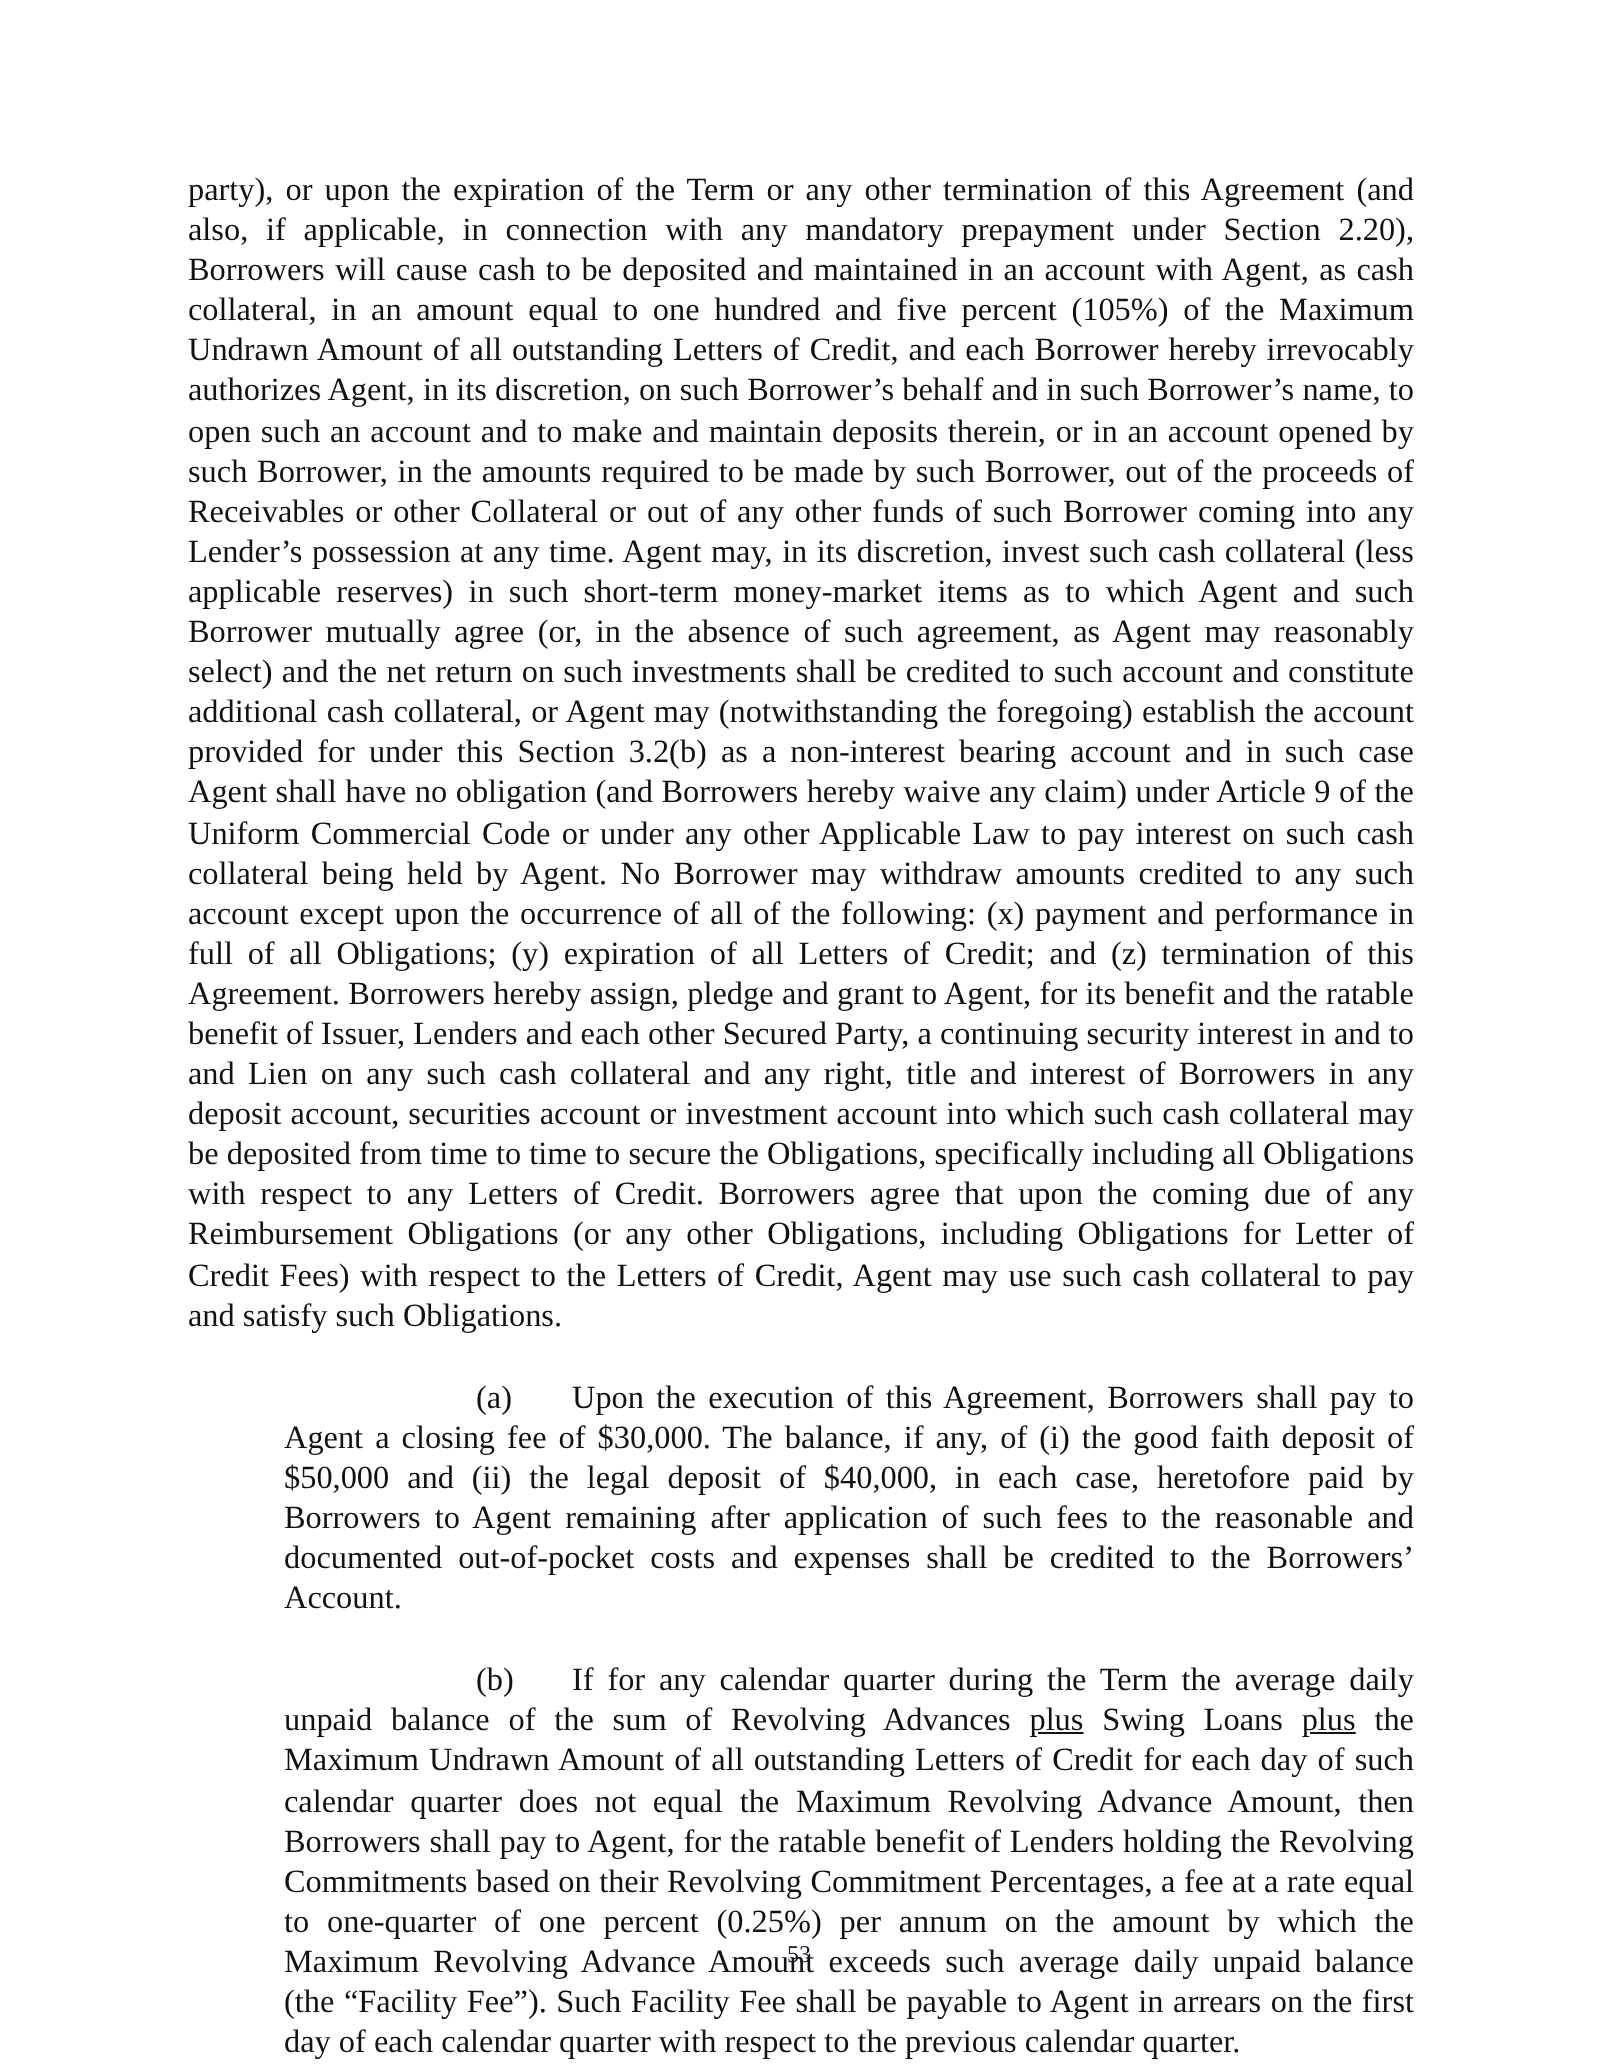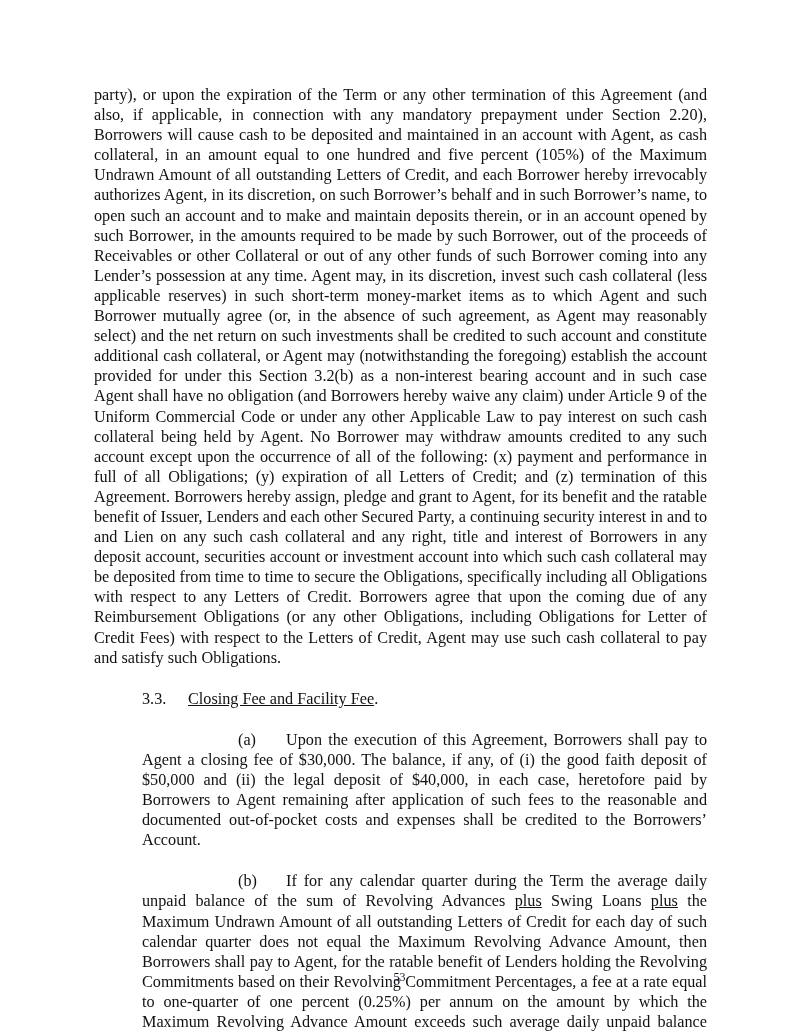--- a/index.html
+++ b/index.html
@@ -60,23 +60,20 @@
       color: #0f172a;
     }
   </style>
 </head>
 <body>
 
 <div class="page">
 
   <p>party), or upon the expiration of the Term or any other termination of this Agreement (and also, if applicable, in connection with any mandatory prepayment under Section 2.20), Borrowers will cause cash to be deposited and maintained in an account with Agent, as cash collateral, in an amount equal to one hundred and five percent (105%) of the Maximum Undrawn Amount of all outstanding Letters of Credit, and each Borrower hereby irrevocably authorizes Agent, in its discretion, on such Borrower’s behalf and in such Borrower’s name, to open such an account and to make and maintain deposits therein, or in an account opened by such Borrower, in the amounts required to be made by such Borrower, out of the proceeds of Receivables or other Collateral or out of any other funds of such Borrower coming into any Lender’s possession at any time.  Agent may, in its discretion, invest such cash collateral (less applicable reserves) in such short-term money-market items as to which Agent and such Borrower mutually agree (or, in the absence of such agreement, as Agent may reasonably select) and the net return on such investments shall be credited to such account and constitute additional cash collateral, or Agent may (notwithstanding the foregoing) establish the account provided for under this Section 3.2(b) as a non-interest bearing account and in such case Agent shall have no obligation (and Borrowers hereby waive any claim) under Article 9 of the Uniform Commercial Code or under any other Applicable Law to pay interest on such cash collateral being held by Agent.  No Borrower may withdraw amounts credited to any such account except upon the occurrence of all of the following: (x) payment and performance in full of all Obligations; (y) expiration of all Letters of Credit; and (z) termination of this Agreement.  Borrowers hereby assign, pledge and grant to Agent, for its benefit and the ratable benefit of Issuer, Lenders and each other Secured Party, a continuing security interest in and to and Lien on any such cash collateral and any right, title and interest of Borrowers in any deposit account, securities account or investment account into which such cash collateral may be deposited from time to time to secure the Obligations, specifically including all Obligations with respect to any Letters of Credit.  Borrowers agree that upon the coming due of any Reimbursement Obligations (or any other Obligations, including Obligations for Letter of Credit Fees) with respect to the Letters of Credit, Agent may use such cash collateral to pay and satisfy such Obligations.</p>
 
-  <p class="heading para-gap" style="margin-top:21px;">
-    <span class="num">3.3.</span><span class="title">Closing Fee and Facility Fee</span><span>.</span>
-  </p>
 
   <p class="indent para-gap" style="margin-top:21px;">
     <span class="sub-label">(a)</span><span>Upon the execution of this Agreement, Borrowers shall pay to Agent a closing fee of $30,000. The balance, if any, of (i) the good faith deposit of $50,000 and (ii) the legal deposit of $40,000, in each case, heretofore paid by Borrowers to Agent remaining after application of such fees to the reasonable and documented out-of-pocket costs and expenses shall be credited to the Borrowers’ Account.</span>
   </p>
 
   <p class="indent para-gap" style="margin-top:21px;">
     <span class="sub-label">(b)</span><span>If for any calendar quarter during the Term the average daily unpaid balance of the sum of Revolving Advances </span><u>plus</u><span> Swing Loans </span><u>plus</u><span> the Maximum Undrawn Amount of all outstanding Letters of Credit for each day of such calendar quarter does not equal the Maximum Revolving Advance Amount, then Borrowers shall pay to Agent, for the ratable benefit of Lenders holding the Revolving Commitments based on their Revolving Commitment Percentages, a fee at a rate equal to one-quarter of one percent (0.25%) per annum on the amount by which the Maximum Revolving Advance Amount exceeds such average daily unpaid balance (the “Facility Fee”).  Such Facility Fee shall be payable to Agent in arrears on the first day of each calendar quarter with respect to the previous calendar quarter.</span>
   </p>
 
 </div>

